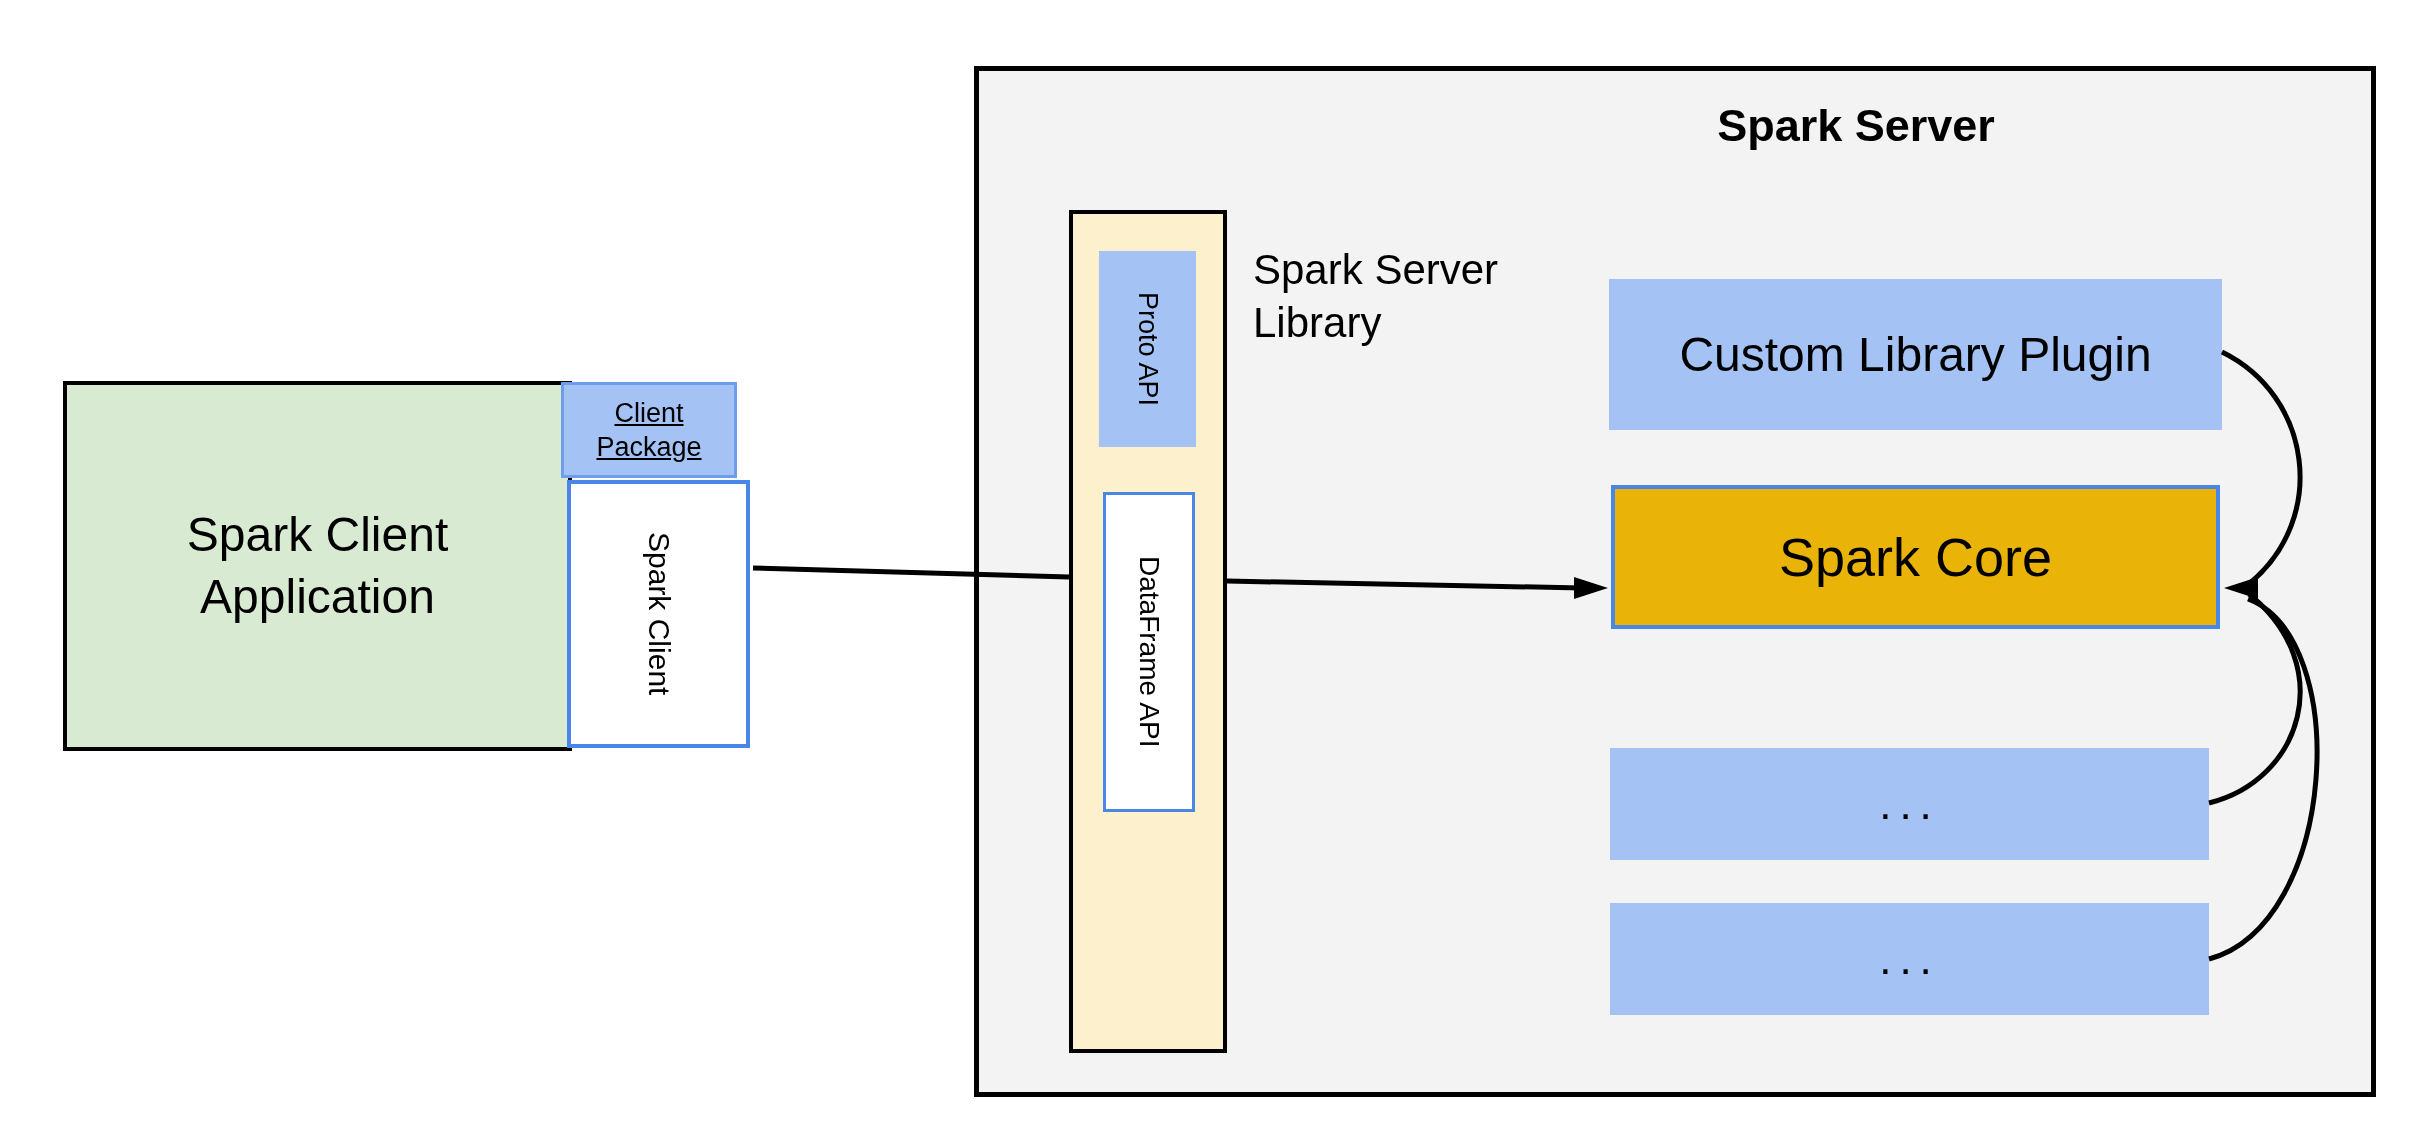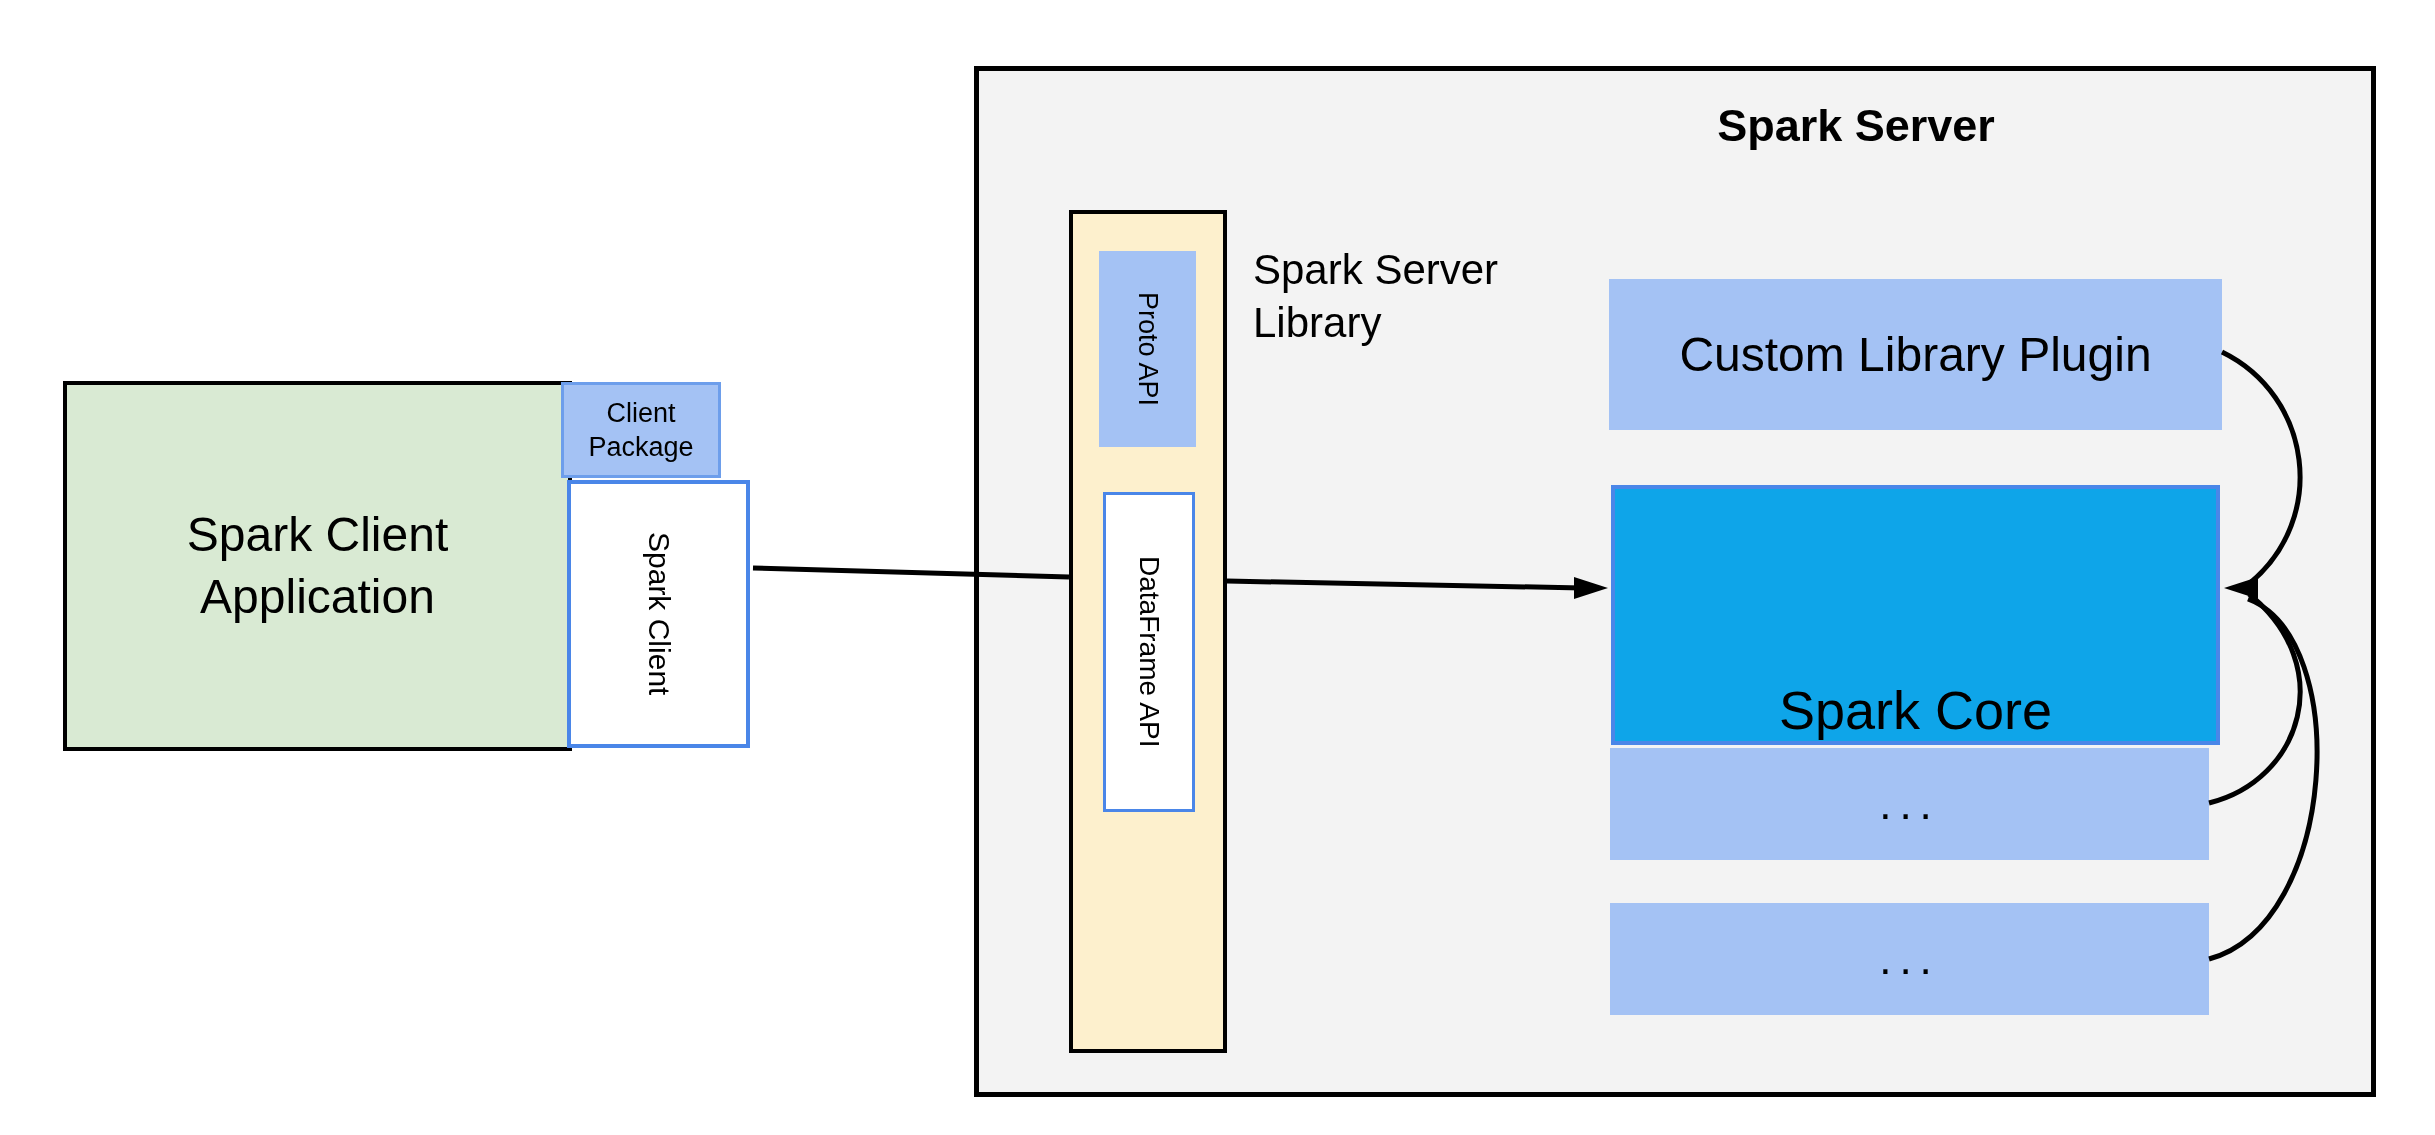--- a/index.html
+++ b/index.html
@@ -32,28 +32,28 @@
   .proto-box{left:1099px;top:251px;width:97px;height:196px;background:var(--box-blue);font-size:27px;}
   .dataframe-box{left:1103px;top:492px;width:92px;height:320px;background:#fff;border:3px solid var(--border-blue);font-size:28px;}
   .vtext{writing-mode:vertical-rl;}
 
   
   .green-box{
     left:63px;top:381px;width:509px;height:370px;
     background:var(--box-green);border:4px solid var(--line-black);
     font-size:48px;line-height:62px;
   }
-  .client-package-box{left:561px;top:382px;width:160px;height:96px;background:var(--box-blue);
-    border:3px solid var(--border-blue-light);font-size:27px;line-height:34px;}
+  .client-package-box{left:561px;top:382px;width:176px;height:96px;background:var(--box-blue);
+    border:3px solid var(--border-blue-light);font-size:27px;line-height:34px;text-decoration:underline;}
   .spark-client-box{left:567px;top:480px;width:183px;height:268px;background:#fff;
     border:4px solid var(--border-blue);font-size:30px;}
 
   
   .plugin-box{left:1609px;top:279px;width:613px;height:151px;background:var(--box-blue);font-size:48px;}
-  .core-box{left:1611px;top:485px;width:609px;height:260px;background:#0ea5e9;border:4px solid var(--border-blue);font-size:54px;align-items:flex-end;}
+  .core-box{left:1611px;top:485px;width:609px;height:144px;background:#eab308;border:4px solid var(--border-blue);font-size:54px;}
   .module-box1{left:1610px;top:748px;width:599px;height:112px;background:var(--box-blue);font-size:44px;letter-spacing:8px;}
   .module-box2{left:1610px;top:903px;width:599px;height:112px;background:var(--box-blue);font-size:44px;letter-spacing:8px;}
 
   .arrow-layer{left:0;top:0;width:2435px;height:1135px;pointer-events:none;}
   .arrow-layer path{fill:none;stroke:var(--line-black);stroke-width:5;}
   .arrow-layer polygon{fill:var(--line-black);stroke:none;}
 </style>
 </head>
 <body>
 

